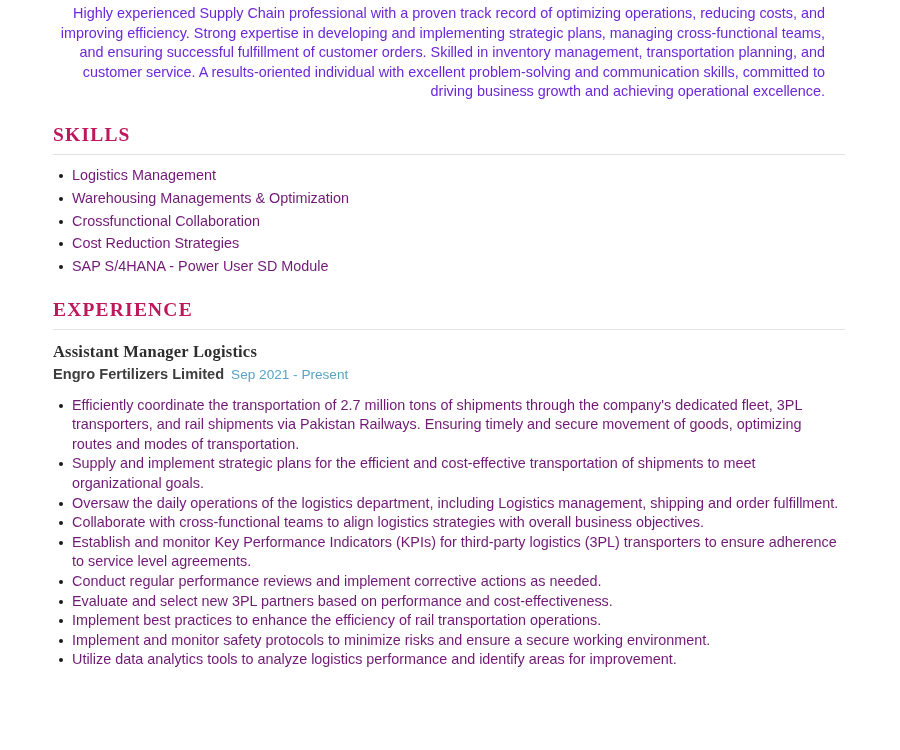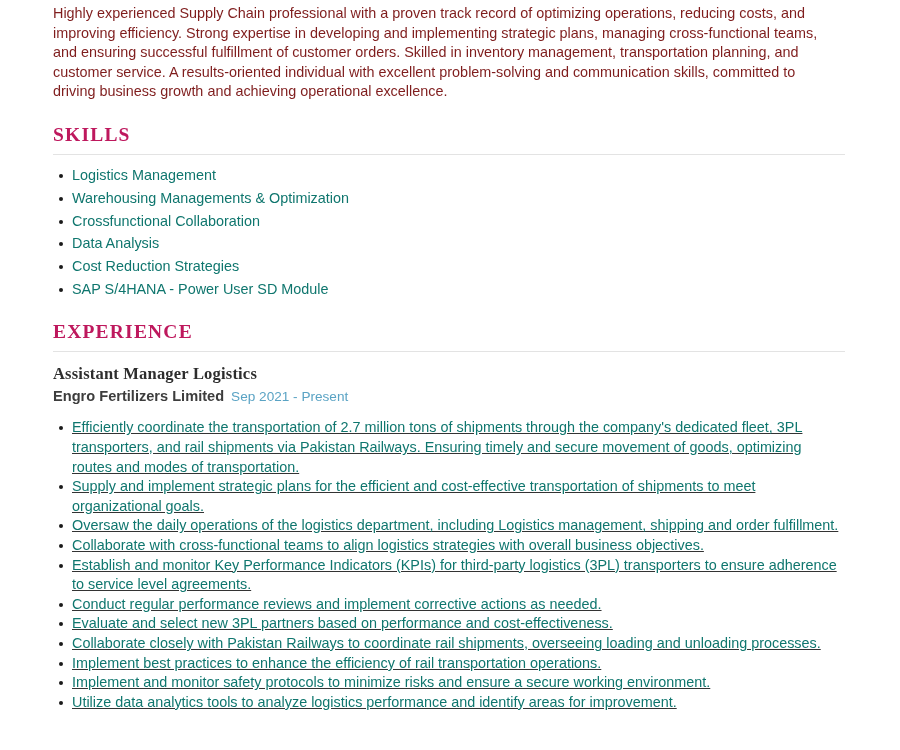--- a/index.html
+++ b/index.html
@@ -21,24 +21,24 @@
     width: 900px;
     height: 750px;
     padding: 0 55px 0 53px;
     overflow: hidden;
   }
 
   
   .summary {
     font-size: 14.4px;
     line-height: 19.6px;
-    color: #7f1d1d;
+    color: #6d28d9;
     padding-top: 4px;
     max-width: 772px;
-    text-align: left;
+    text-align: right;
   }
 
   
   .section { margin-top: 22px; }
 
   .section-heading {
     font-family: "Liberation Serif", serif;
     font-weight: bold;
     font-size: 19.5px;
     letter-spacing: 1.2px;
@@ -57,21 +57,21 @@
   ul.bullets {
     list-style: none;
     margin-top: 11px;
   }
 
   ul.bullets > li {
     position: relative;
     padding-left: 19px;
     font-size: 14.4px;
     line-height: 19.6px;
-    color: #0f766e;
+    color: #701a75;
   }
 
   ul.bullets > li::before {
     content: "";
     position: absolute;
     left: 6px;
     top: 8px;
     width: 4px;
     height: 4px;
     border-radius: 50%;
@@ -105,21 +105,20 @@
   }
 
   .job-dates {
     font-size: 13.6px;
     color: #5aa3c4;
     margin-left: 7px;
   }
 
   .job-bullets {
     margin-top: 5px;
-    text-decoration: underline;
   }
 
   .job-bullets > li {
     padding-left: 27px;
     max-width: 790px;
   }
 
   .job-bullets > li::before {
     left: 15px;
     top: 8px;
@@ -134,21 +133,20 @@
 
   <p class="summary">Highly experienced Supply Chain professional with a proven track record of optimizing operations, reducing costs, and improving efficiency. Strong expertise in developing and implementing strategic plans, managing cross-functional teams, and ensuring successful fulfillment of customer orders. Skilled in inventory management, transportation planning, and customer service. A results-oriented individual with excellent problem-solving and communication skills, committed to driving business growth and achieving operational excellence.</p>
 
   <div class="section">
     <div class="section-heading">SKILLS</div>
     <div class="section-rule"></div>
     <ul class="bullets skills-list">
       <li>Logistics Management</li>
       <li>Warehousing Managements &amp; Optimization</li>
       <li>Crossfunctional Collaboration</li>
-      <li>Data Analysis</li>
       <li>Cost Reduction Strategies</li>
       <li>SAP S/4HANA - Power User SD Module</li>
     </ul>
   </div>
 
   <div class="section">
     <div class="section-heading">EXPERIENCE</div>
     <div class="section-rule"></div>
 
     <div class="job">
@@ -157,21 +155,20 @@
         <span class="job-company">Engro Fertilizers Limited</span><span class="job-dates">Sep 2021 - Present</span>
       </div>
       <ul class="bullets job-bullets">
         <li>Efficiently coordinate the transportation of 2.7 million tons of shipments through the company's dedicated fleet, 3PL transporters, and rail shipments via Pakistan Railways. Ensuring timely and secure movement of goods, optimizing routes and modes of transportation.</li>
         <li>Supply and implement strategic plans for the efficient and cost-effective transportation of shipments to meet organizational goals.</li>
         <li>Oversaw the daily operations of the logistics department, including Logistics management, shipping and order fulfillment.</li>
         <li>Collaborate with cross-functional teams to align logistics strategies with overall business objectives.</li>
         <li>Establish and monitor Key Performance Indicators (KPIs) for third-party logistics (3PL) transporters to ensure adherence to service level agreements.</li>
         <li>Conduct regular performance reviews and implement corrective actions as needed.</li>
         <li>Evaluate and select new 3PL partners based on performance and cost-effectiveness.</li>
-        <li>Collaborate closely with Pakistan Railways to coordinate rail shipments, overseeing loading and unloading processes.</li>
         <li>Implement best practices to enhance the efficiency of rail transportation operations.</li>
         <li>Implement and monitor safety protocols to minimize risks and ensure a secure working environment.</li>
         <li>Utilize data analytics tools to analyze logistics performance and identify areas for improvement.</li>
       </ul>
     </div>
   </div>
 
 </div>
 
 </body></html>

